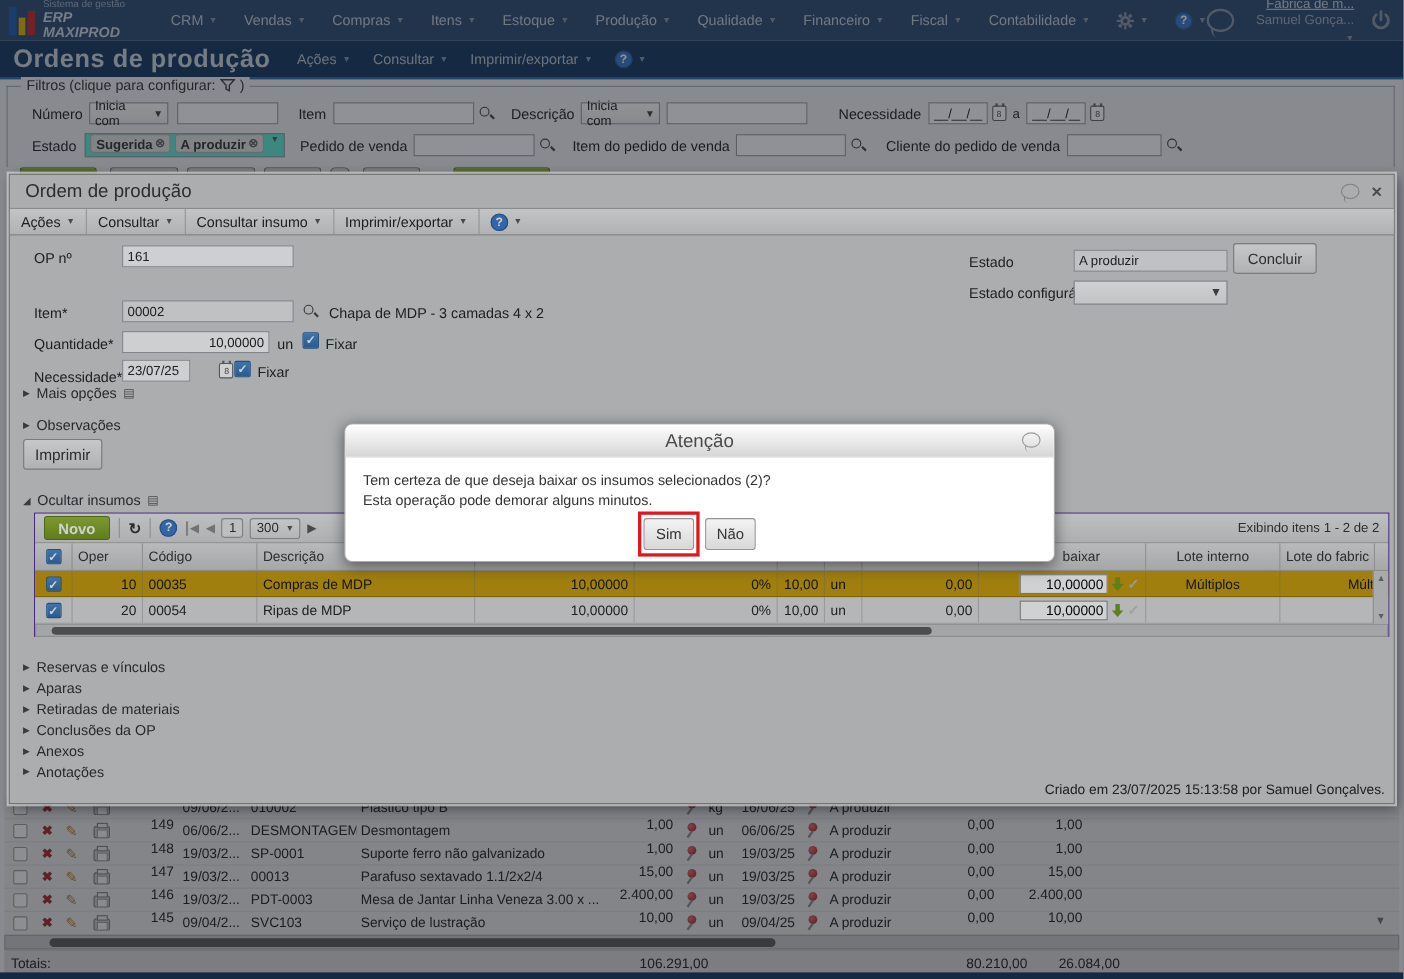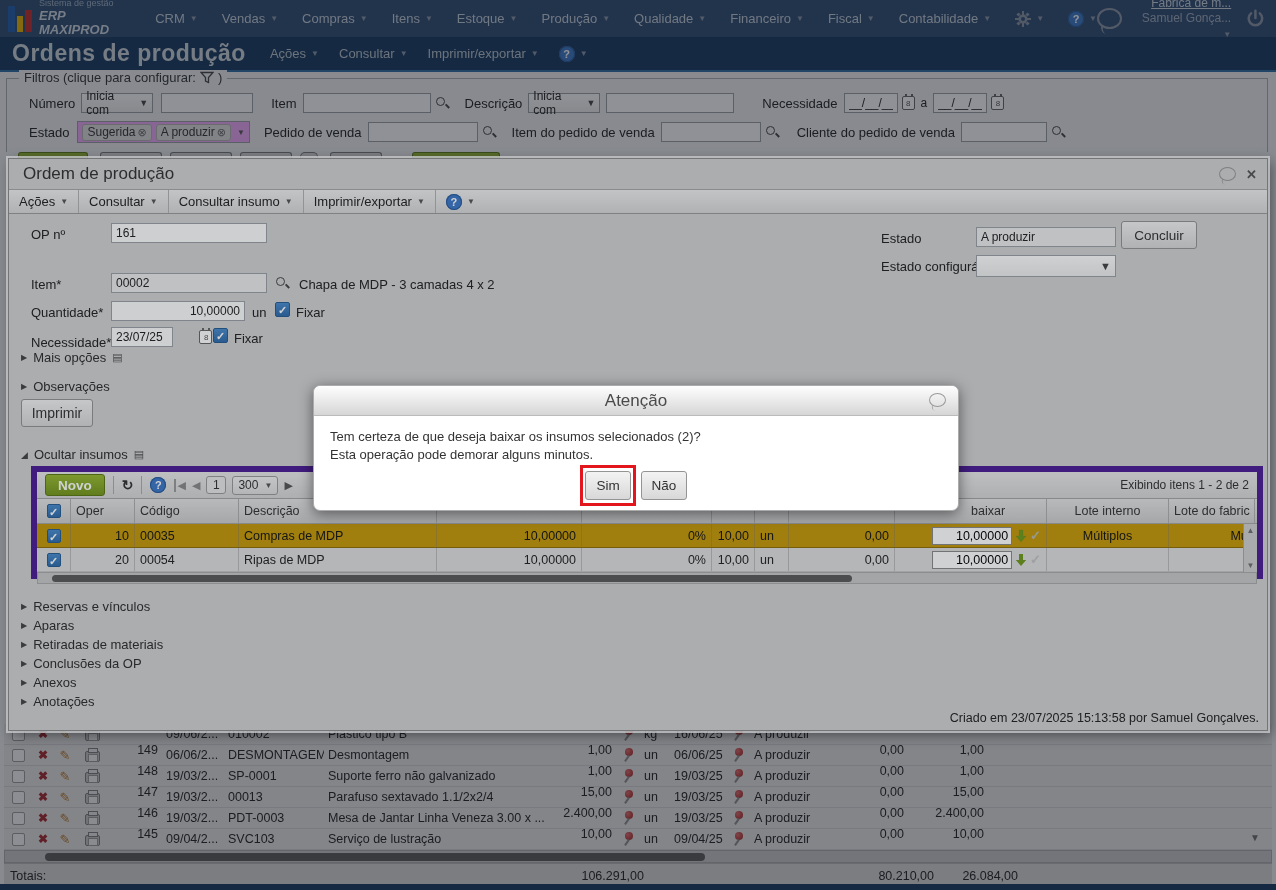--- a/index.html
+++ b/index.html
@@ -58,22 +58,22 @@
   .i-search { position:relative; width:14px; height:14px; display:inline-block; }
   .i-search::before { content:""; position:absolute; left:1px; top:1px; width:7px; height:7px;
     border:1.6px solid #444; border-radius:50%; }
   .i-search::after { content:""; position:absolute; left:10px; top:9px; width:4.5px; height:2px;
     background:#444; transform:rotate(45deg); }
   .i-cal { width:13px; height:14px; border:1px solid #666; background:#fff; position:relative;
     border-radius:2px; display:inline-block; }
   .i-cal::before { content:""; position:absolute; top:-3px; left:2px; width:2px; height:3px;
     background:#666; box-shadow:6px 0 #666; }
   .i-cal::after { content:"8"; font-size:8px; color:#555; position:absolute; left:3.5px; top:1.5px; }
-  .tagbox { border:1px solid #9aa0a6; background:#f0abfc; height:22px; display:inline-flex;
-    align-items:center; padding:0 4px; gap:4px; }
+  .tagbox { border:1px solid #9aa0a6; background:#5eead4; height:22px; display:inline-flex;
+    padding:0 4px; gap:4px;font-weight:bold; }
   .tag { background:#e3e3e3; border:1px solid #b5b5b5; border-radius:3px; padding:0 4px; height:17px;
     font-size:12px; display:inline-flex; align-items:center; gap:2px; color:#333; }
   .tag .x { font-size:11px; color:#666; }
   .i-funnel { display:inline-block; }
 
   
   .strip { position:absolute; left:0; top:152px; width:1276px; height:10px; }
   .strip .b { position:absolute; top:0; height:10px; border:1px solid #7a7a7a; border-bottom:none;
     border-radius:3px 3px 0 0; background:linear-gradient(#d9d9d9,#cfcfcf); }
   .strip .g { background:linear-gradient(#95b832,#85a627); border-color:#5c7a12; }
@@ -136,21 +136,21 @@
     color:#333; font-size:13.5px; cursor:pointer; }
   .cbblue { width:15px; height:15px; background:linear-gradient(#4a8ccd,#2f6cab);
     border:1px solid #275d94; border-radius:2px; color:#fff; font-size:11px; font-weight:bold;
     text-align:center; line-height:14px; }
   .docicon { font-size:11px; color:#555; }
   .sect { position:absolute; font-size:13px; color:#2d2d2d; display:flex; align-items:center; gap:6px; }
   .sect .tri { font-size:8px; color:#444; }
 
   
   .grid { position:absolute; left:22px; top:307px; width:1232px; height:113px;
-    border:6px solid #4c1d95; background:#dcdcdc; }
+    border:1px solid #4c1d95; background:#dcdcdc; }
   .g-toolbar { height:27px; background:linear-gradient(#e9e9e9,#d5d5d5); border-bottom:1px solid #a5a5a5;
     display:flex; align-items:center; padding:0 8px; gap:8px; }
   .btn-green { background:linear-gradient(#97ba33,#74961c); border:1px solid #5c7a12; color:#fff;
     font-weight:bold; font-size:13.5px; border-radius:3px; padding:1px 12px; height:22px;
     display:inline-flex; align-items:center; }
   .tb-sep { width:1px; height:18px; background:#aaa; }
   .tb-ic { font-size:14px; color:#333; font-weight:bold; }
   .pg { display:flex; align-items:center; gap:6px; color:#8a8a8a; font-size:11px; }
   .pg .on { color:#555; }
   .pgnum { border:1px solid #9a9a9a; border-radius:3px; background:#e8e8e8; width:20px; height:18px;

